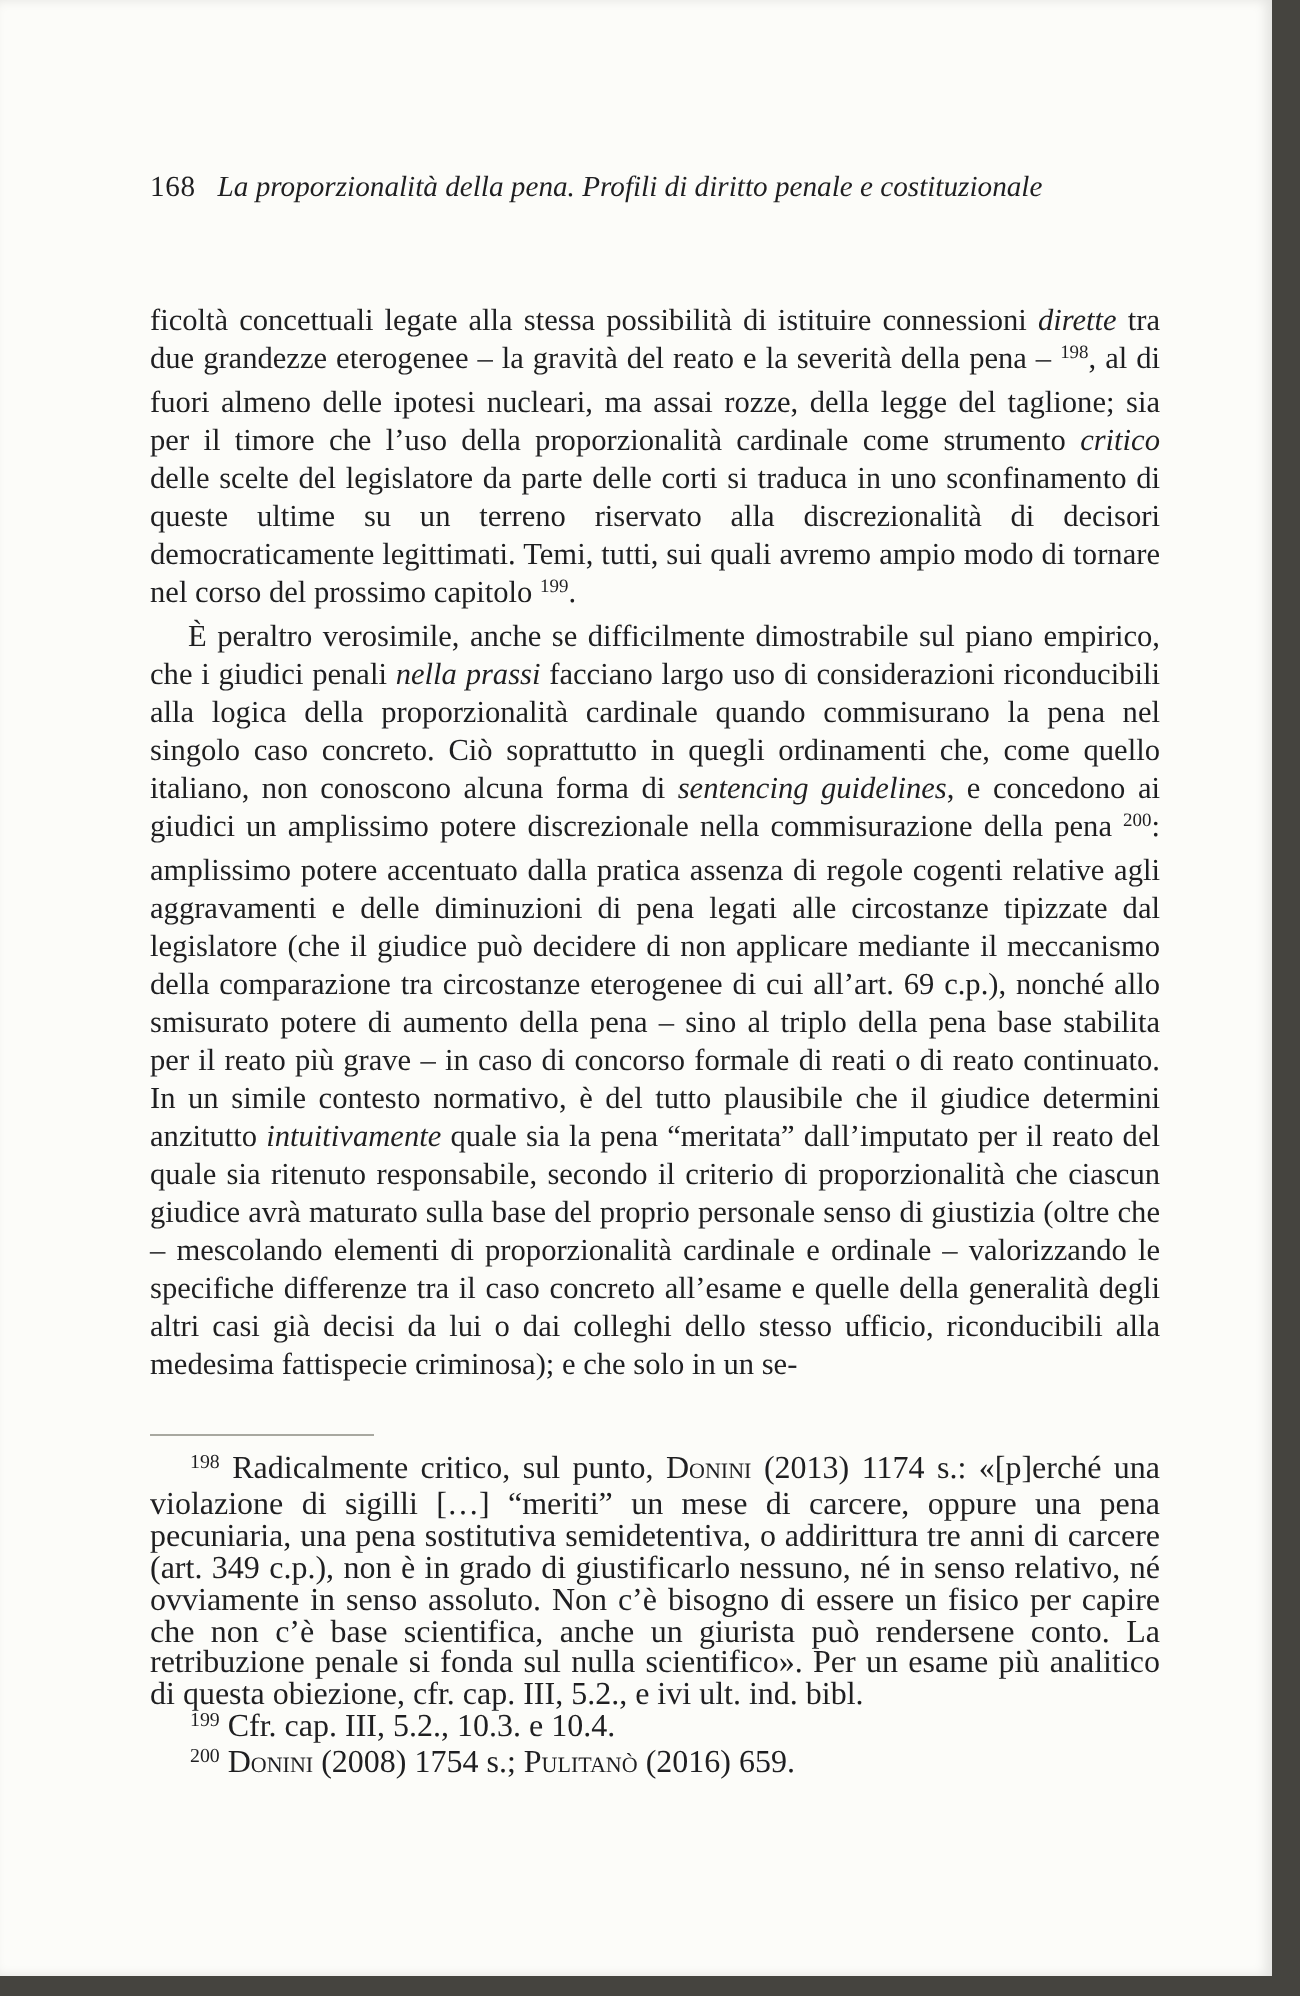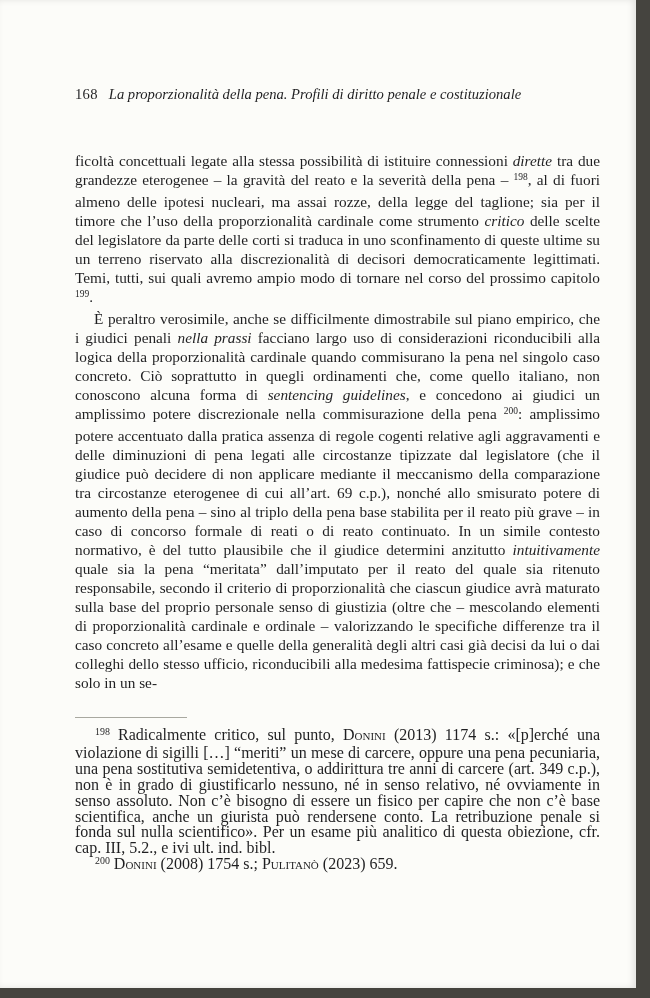--- a/index.html
+++ b/index.html
@@ -6,21 +6,21 @@
   body{
     width:650px;height:998px;position:relative;
     background:#45443f;
     font-family:"Liberation Serif","DejaVu Serif",serif;
   }
   .page{
     position:absolute;left:0;top:0;
     width:636px;height:988px;
     background:#fcfcf9;
     box-sizing:border-box;
-    padding:86px 36px 0 75px;
+    padding:86px 56px 0 75px;
     color:#1f1f21;
     overflow:hidden;
     box-shadow:inset -3px 0 6px rgba(0,0,0,0.10);
   }
   .header{font-size:14.6px;margin-bottom:21px;white-space:nowrap;}
   .pagenum{margin-right:11px;letter-spacing:0.3px;}
   .running-title{font-style:italic;}
   .body-text{
     font-size:15.3px;line-height:19px;
     text-align:justify;
@@ -54,16 +54,17 @@
 
   <div class="body-text">
     <p class="para"><span>ficoltà concettuali legate alla stessa possibilità di istituire connessioni </span><span class="seg-i">dirette</span><span> tra due grandezze eterogenee – la gravità del reato e la severità della pena – </span><span class="seg-sup">198</span><span>, al di fuori almeno delle ipotesi nucleari, ma assai rozze, della legge del taglione; sia per il timore che l’uso della proporzionalità cardinale come strumento </span><span class="seg-i">critico</span><span> delle scelte del legislatore da parte delle corti si traduca in uno sconfinamento di queste ultime su un terreno riservato alla discrezionalità di decisori democraticamente legittimati. Temi, tutti, sui quali avremo ampio modo di tornare nel corso del prossimo capitolo </span><span class="seg-sup">199</span><span>.</span></p>
     <p class="para indent"><span>È peraltro verosimile, anche se difficilmente dimostrabile sul piano empirico, che i giudici penali </span><span class="seg-i">nella prassi</span><span> facciano largo uso di considerazioni riconducibili alla logica della proporzionalità cardinale quando commisurano la pena nel singolo caso concreto. Ciò soprattutto in quegli ordinamenti che, come quello italiano, non conoscono alcuna forma di </span><span class="seg-i">sentencing guidelines</span><span>, e concedono ai giudici un amplissimo potere discrezionale nella commisurazione della pena </span><span class="seg-sup">200</span><span>: amplissimo potere accentuato dalla pratica assenza di regole cogenti relative agli aggravamenti e delle diminuzioni di pena legati alle circostanze tipizzate dal legislatore (che il giudice può decidere di non applicare mediante il meccanismo della comparazione tra circostanze eterogenee di cui all’art. 69 c.p.), nonché allo smisurato potere di aumento della pena – sino al triplo della pena base stabilita per il reato più grave – in caso di concorso formale di reati o di reato continuato. In un simile contesto normativo, è del tutto plausibile che il giudice determini anzitutto </span><span class="seg-i">intuitivamente</span><span> quale sia la pena “meritata” dall’imputato per il reato del quale sia ritenuto responsabile, secondo il criterio di proporzionalità che ciascun giudice avrà maturato sulla base del proprio personale senso di giustizia (oltre che – mescolando elementi di proporzionalità cardinale e ordinale – valorizzando le specifiche differenze tra il caso concreto all’esame e quelle della generalità degli altri casi già decisi da lui o dai colleghi dello stesso ufficio, riconducibili alla medesima fattispecie criminosa); e che solo in un se-</span></p>
   </div>
 
   <div class="footnote-rule"></div>
 
   <div class="footnotes">
     <p class="footnote"><span class="seg-sup">198</span><span> Radicalmente critico, sul punto, </span><span class="seg-sc">Donini</span><span> (2013) 1174 s.: «[p]erché una violazione di sigilli […] “meriti” un mese di carcere, oppure una pena pecuniaria, una pena sostitutiva semidetentiva, o addirittura tre anni di carcere (art. 349 c.p.), non è in grado di giustificarlo nessuno, né in senso relativo, né ovviamente in senso assoluto. Non c’è bisogno di essere un fisico per capire che non c’è base scientifica, anche un giurista può rendersene conto. La retribuzione penale si fonda sul nulla scientifico». Per un esame più analitico di questa obiezione, cfr. cap. III, 5.2., e ivi ult. ind. bibl.</span></p>
-    <p class="footnote"><span class="seg-sup">200</span><span> </span><span class="seg-sc">Donini</span><span> (2008) 1754 s.; </span><span class="seg-sc">Pulitanò</span><span> (2023) 659.</span></p>
+    <p class="footnote"><span class="seg-sup">199</span><span> Cfr. cap. III, 5.2., 10.3. e 10.4.</span></p>
+    <p class="footnote"><span class="seg-sup">200</span><span> </span><span class="seg-sc">Donini</span><span> (2008) 1754 s.; </span><span class="seg-sc">Pulitanò</span><span> (2016) 659.</span></p>
   </div>
 
 </div>
 
 </body></html>

